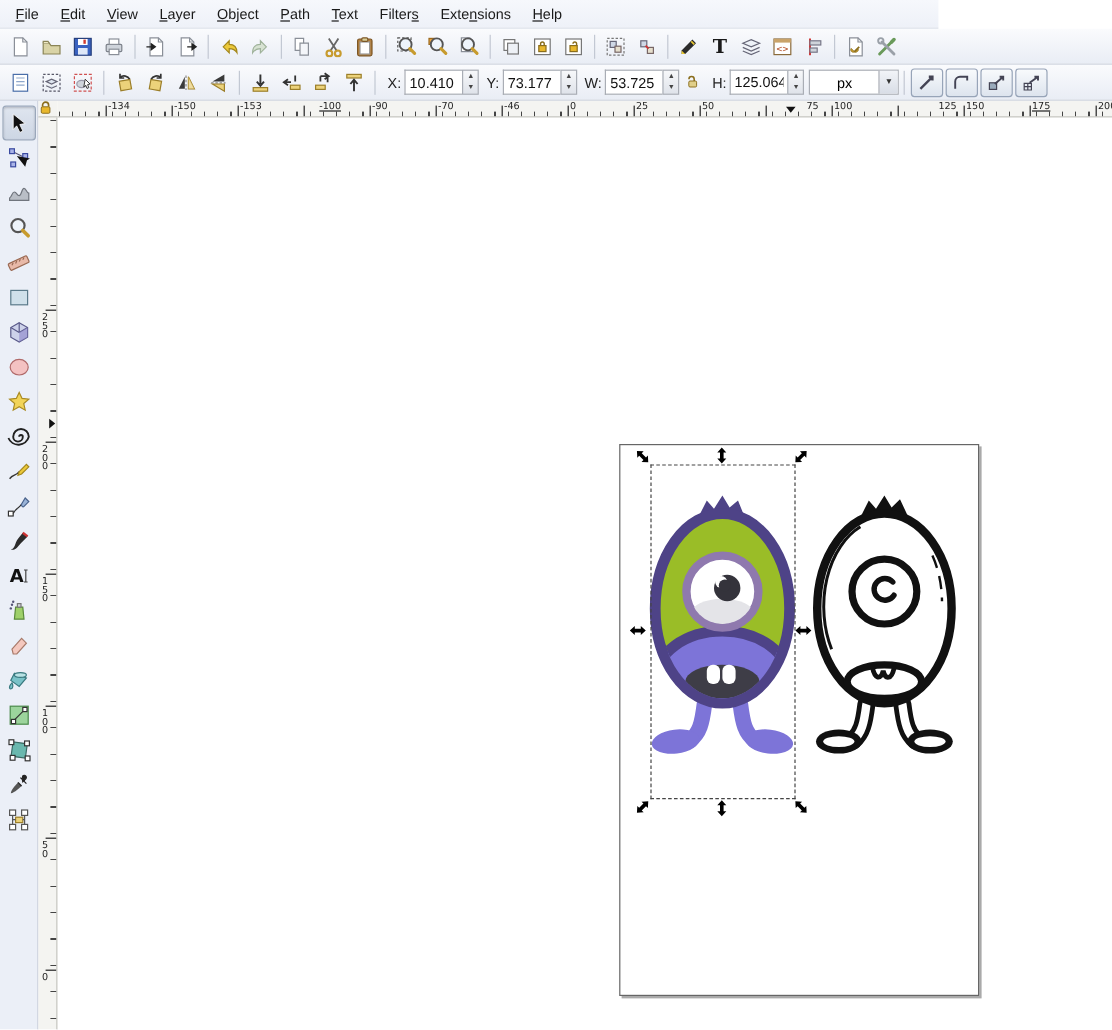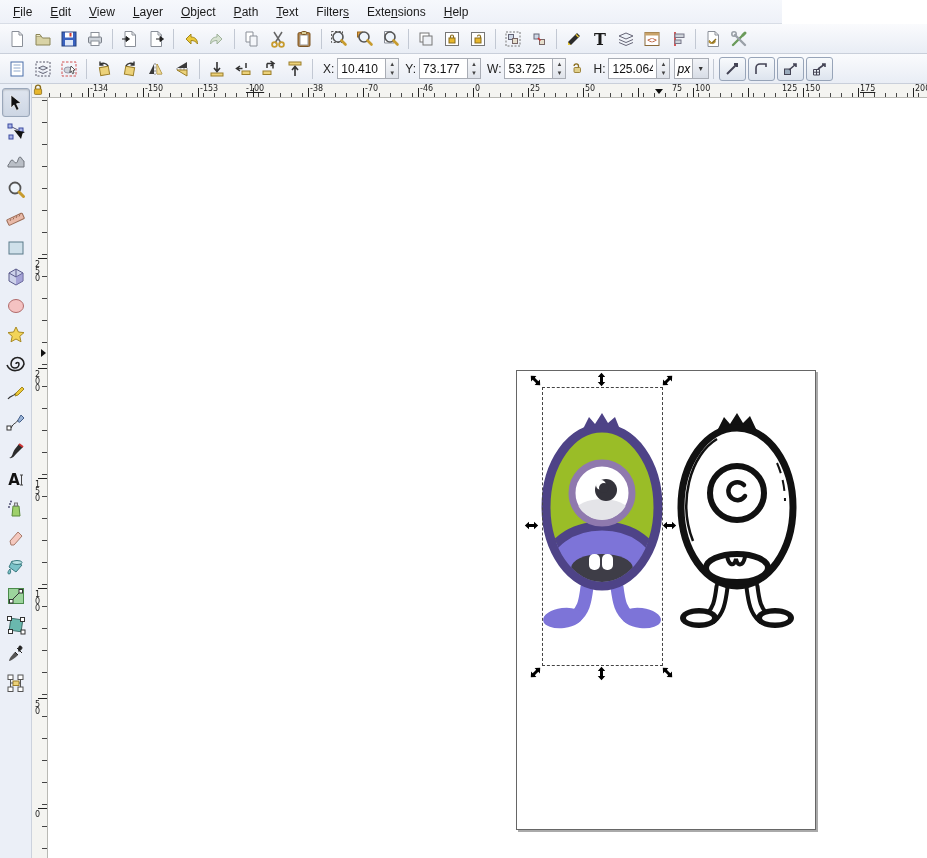--- a/index.html
+++ b/index.html
@@ -26,21 +26,21 @@
   .tb-btn svg { display:block; }
 
   
   .fld-label { margin:0 3px 0 6px; color:#222; }
   .spin { display:flex; align-items:stretch; height:21px; }
   .spin input { width:48px; height:21px; border:1px solid #a9adb5; border-right:none;
     font-family:"Liberation Sans",sans-serif; font-size:12px; padding:0 3px; color:#111; }
   .spin .updown { width:14px; display:flex; flex-direction:column; border:1px solid #a9adb5; background:linear-gradient(#f7f8fa,#dfe3ea); }
   .spin .updown span { flex:1; display:flex; align-items:center; justify-content:center; font-size:6px; color:#444; line-height:1; }
   .combo { display:flex; align-items:center; height:21px; border:1px solid #a9adb5; background:#fff; margin-left:4px; }
-  .combo .val { padding:0 2px;font-style:italic; }
+  .combo .val { padding:0 22px; }
   .combo .dd { width:16px; height:100%; background:linear-gradient(#f2f4f8,#d8dde6); border-left:1px solid #a9adb5;
     display:flex; align-items:center; justify-content:center; font-size:7px; color:#333; }
   .affect-btn { width:27px; height:24px; margin:0 1px; border:1px solid #97a4b8; border-radius:3px;
     background:linear-gradient(#f8fafc,#dde4ee); display:flex; align-items:center; justify-content:center; }
 
   
   #toolbox { position:absolute; left:0; top:84px; width:32px; height:774px;
     background:#ebeff7; border-right:1px solid #ccd2dd; display:flex; flex-direction:column; align-items:center; padding-top:4px; }
   .tool-btn { width:28px; height:29px; display:flex; align-items:center; justify-content:center; border:1px solid transparent; border-radius:3px; }
   .tool-btn.active { background:linear-gradient(#dfe5ef,#cdd6e4); border:1px solid #9aa7ba; box-shadow:inset 0 1px 2px rgba(0,0,0,.2); }
@@ -564,23 +564,23 @@
     </svg>
   </div>
   <div id="ruler-top">
       <span class="rtick-t" style="left: 40px;"></span>
       <span class="rlabel-t" style="left: 42px;">-134</span>
       <span class="rtick-t" style="left: 95px;"></span>
       <span class="rlabel-t" style="left: 97px;">-150</span>
       <span class="rtick-t" style="left: 150px;"></span>
       <span class="rlabel-t" style="left: 152px;">-153</span>
       <span class="rtick-t" style="left: 205px;"></span>
-      <span class="rlabel-t" style="left: 198px; text-decoration: underline;">-100</span>
+      <span class="rlabel-t" style="left: 218px; text-decoration: underline;">-100</span>
       <span class="rtick-t" style="left: 260px;"></span>
-      <span class="rlabel-t" style="left: 262px;">-38</span>
+      <span class="rlabel-t" style="left: 262px;">-90</span>
       <span class="rtick-t" style="left: 315px;"></span>
       <span class="rlabel-t" style="left: 317px;">-70</span>
       <span class="rtick-t" style="left: 370px;"></span>
       <span class="rlabel-t" style="left: 372px;">-46</span>
       <span class="rtick-t" style="left: 425px;"></span>
       <span class="rlabel-t" style="left: 427px;">0</span>
       <span class="rtick-t" style="left: 480px;"></span>
       <span class="rlabel-t" style="left: 482px;">25</span>
       <span class="rtick-t" style="left: 535px;"></span>
       <span class="rlabel-t" style="left: 537px;">50</span>

